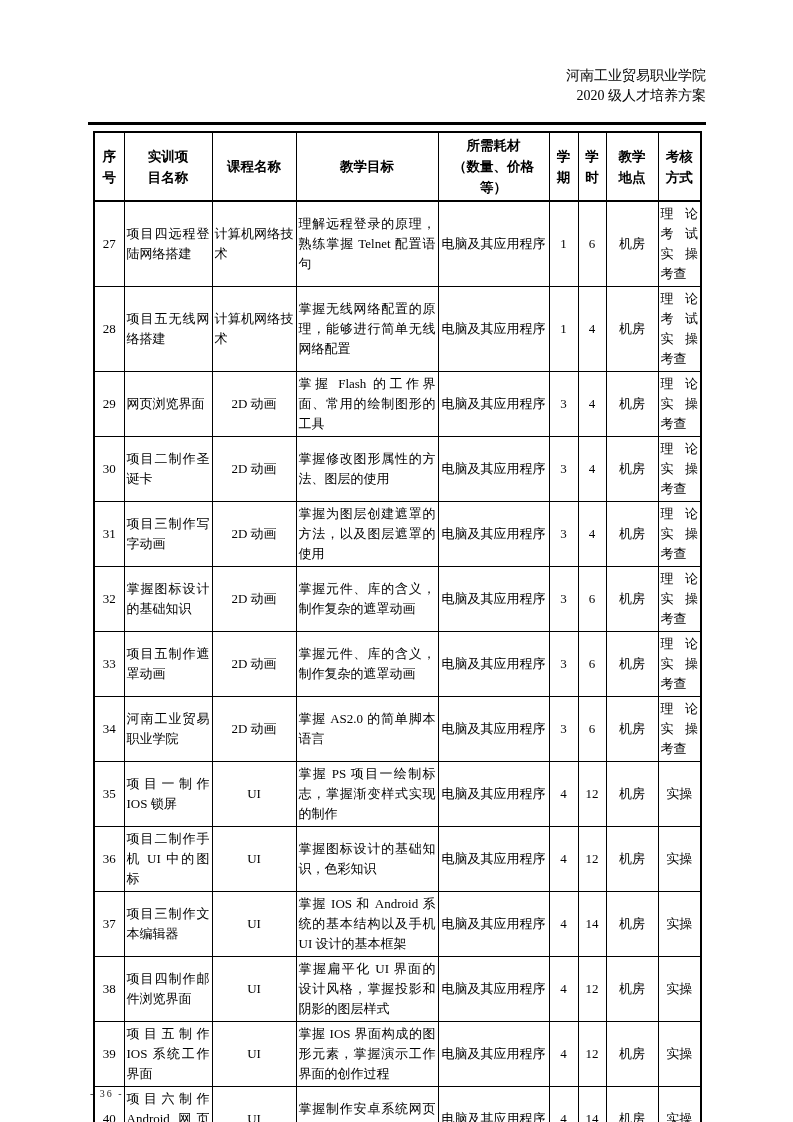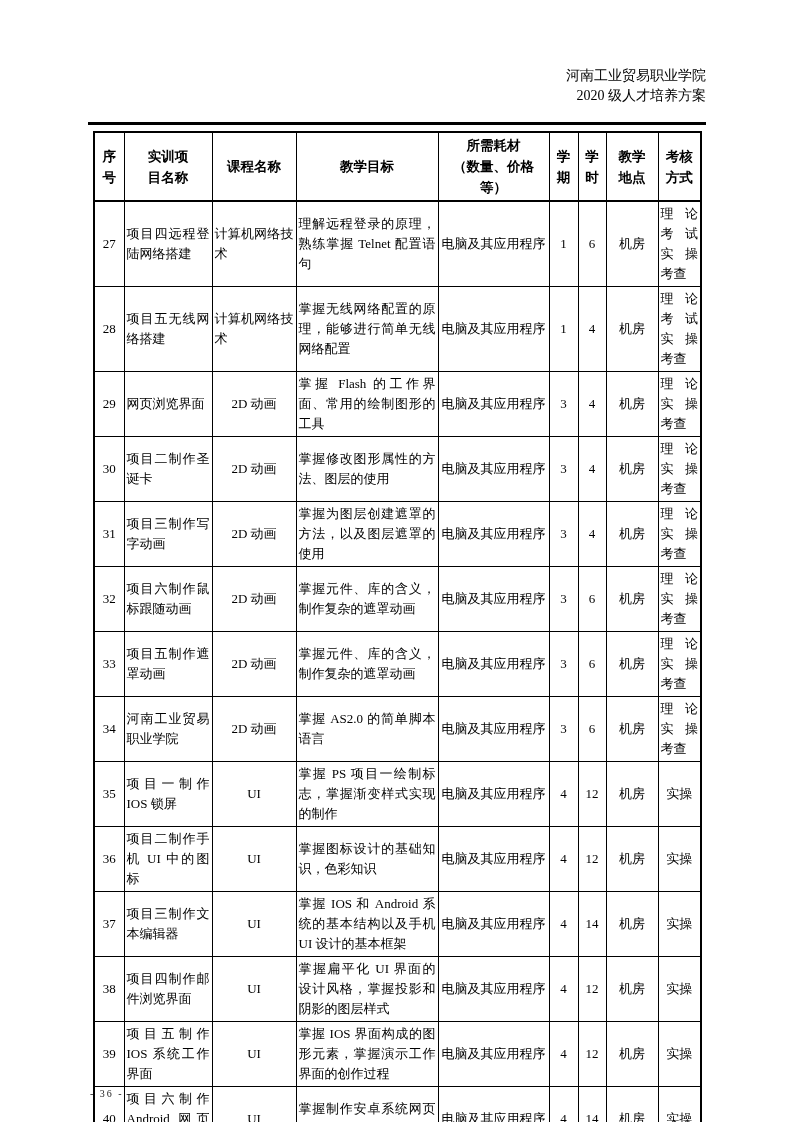--- a/index.html
+++ b/index.html
@@ -181,21 +181,21 @@
             <td class="c-center">2D 动画</td>
             <td class="c-justify">掌握为图层创建遮罩的方法，以及图层遮罩的使用</td>
             <td class="c-left">电脑及其应用程序</td>
             <td class="c-center">3</td>
             <td class="c-center">4</td>
             <td class="c-center">机房</td>
             <td class="c-justify">理论实操考查</td>
           </tr>
           <tr style="height: 55px;">
             <td class="c-center">32</td>
-            <td class="c-justify">项目六制作鼠标跟随动画</td>
+            <td class="c-justify">掌握图标设计的基础知识</td>
             <td class="c-center">2D 动画</td>
             <td class="c-justify">掌握元件、库的含义，制作复杂的遮罩动画</td>
             <td class="c-left">电脑及其应用程序</td>
             <td class="c-center">3</td>
             <td class="c-center">6</td>
             <td class="c-center">机房</td>
             <td class="c-justify">理论实操考查</td>
           </tr>
           <tr style="height: 46px;">
             <td class="c-center">33</td>

